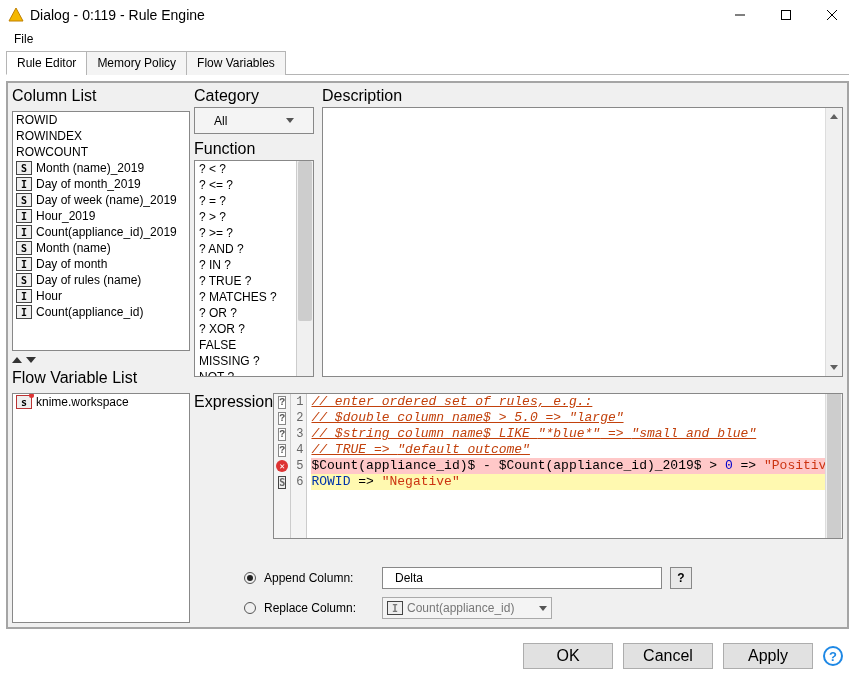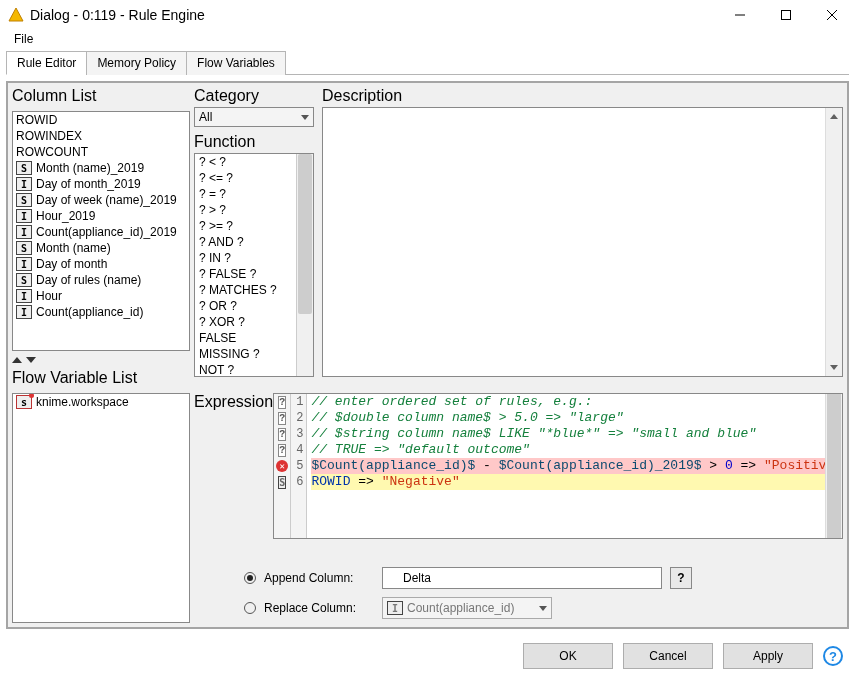--- a/index.html
+++ b/index.html
@@ -80,23 +80,23 @@
     background: #eee;
   }
   .splitter-handles { display: flex; gap: 4px; padding: 2px 0; }
   .splitter-handles .tri { width:0; height:0; border-left:5px solid transparent; border-right:5px solid transparent; }
   .tri-up { border-bottom: 6px solid #333; }
   .tri-down { border-top: 6px solid #333; }
   .right-col { flex: 1; display: flex; flex-direction: column; gap: 16px; min-width:0; }
   .top-row { display: flex; gap: 8px; height: 290px; }
   .cat-func { width: 120px; display: flex; flex-direction: column; }
   .select-ctl {
-    border: 1px solid #888; background: #f4f4f4; height: 20px;
+    border: 1px solid #888; background: #f4f4f4; height: 27px;
     display: flex; align-items: center; justify-content: space-between;
-    padding: 0 4px; font-size: 12px;
+    padding: 0 19px; font-size: 12px;
   }
   .chev-down { width:0;height:0;border-left:4px solid transparent;border-right:4px solid transparent;border-top:5px solid #555; }
   .func-list { background:#fff; border:1px solid #888; flex:1; overflow:hidden; position:relative; }
   .func-list .row { padding: 1px 4px; font-size: 12px; white-space: nowrap; }
   .func-scroll { position:absolute; right:0; top:0; bottom:0; width:17px; background:#f0f0f0; border-left:1px solid #ccc; }
   .func-scroll .thumb { position:absolute; top:0; left:1px; right:1px; height:160px; background:#cdcdcd; border-radius:2px; }
   .desc-panel { flex:1; display:flex; flex-direction:column;justify-content:center; }
   .desc-box { flex:1; background:#fff; border:1px solid #888; position:relative; }
   .desc-box .scrollbar { position:absolute; right:0; top:0; bottom:0; width:17px; background:#f0f0f0; border-left:1px solid #ddd; }
   .desc-box .scrollbar .arrow { position:absolute; left:0; right:0; height:17px; display:flex; align-items:center; justify-content:center; }
@@ -111,43 +111,43 @@
     display:flex; overflow:hidden;
   }
   .gutter-col {
     background:#f4f4f4; border-right:1px solid #ccc; text-align:right;
     font-size:12px; color:#666;
   }
   .gutter-col.icons { width:20px; }
   .gutter-col.nums { width:20px; padding-right:3px; }
   .code-lines { flex:1; padding-left:4px; }
   .code-line { height:16px; line-height:16px; white-space: pre; }
-  .tok-comment { color: #15803d; font-style: italic; }
-  .tok-var { color: #0c4a6e; }
+  .tok-comment { color: #c2410c; font-style: italic; text-decoration: underline; }
+  .tok-var { color: #000000; }
   .tok-op { color: #000; }
   .tok-num { color: #0000cc; }
   .tok-str { color: #cc3311; }
   .tok-kw { color: #0033aa; }
   .hl-pink { background: #ffc8c8; }
   .hl-yellow { background: #fff9b0; }
   .g-icon { width:16px; height:16px; display:flex; align-items:center; justify-content:center; font-size:10px; }
   .g-q { border:1px solid #888; background:#fff; color:#555; font-weight:bold; }
   .g-err { width:12px;height:12px;border-radius:50%;background:#d33;color:#fff; display:flex;align-items:center;justify-content:center;font-weight:bold;font-size:9px; }
   .g-s { border:1px solid #444; background:#eee; font-family:monospace; font-weight:bold; font-size:10px; }
   .editor-scroll { position:absolute; right:0; top:0; bottom:0; width:17px; background:#f0f0f0; border-left:1px solid #ddd; }
   .editor-scroll .thumb { position:absolute; top:0; left:1px; right:1px; height:100%; background:#cdcdcd; }
   .bottom-controls { padding: 8px 0 0 0; }
   .ctrl-row { display:flex; align-items:center; gap:8px; padding:4px 0 4px 50px; }
   .radio { width:12px;height:12px;border:1px solid #555;border-radius:50%; display:inline-flex;align-items:center;justify-content:center; }
   .radio.checked::after { content:""; width:6px;height:6px;background:#222;border-radius:50%; }
-  .text-input { background:#fff; border:1px solid #888; height:22px; width:280px; padding:2px 20px; font-size:12px; }
+  .text-input { background:#fff; border:1px solid #888; height:22px; width:280px; padding:2px 12px; font-size:12px; }
   .select-disabled { background:#f4f4f4; border:1px solid #aaa; height:22px; width:170px; display:flex;align-items:center; padding:0 4px; color:#777; gap:4px; }
   .small-btn { width:22px;height:22px;border:1px solid #888;background:#e9e9e9;display:flex;align-items:center;justify-content:center;font-weight:bold; }
   .footer { display:flex; justify-content:flex-end; gap:10px; padding:8px 12px; align-items:center; }
-  .btn { width:90px; height:26px; border:1px solid #adadad; background:#e1e1e1; display:flex;align-items:center;justify-content:center; font-size:12px; }
+  .btn { width:90px; height:26px; border:1px solid #adadad; background:#e1e1e1; display:flex;align-items:center;justify-content:center; font-size:16px; }
   .help-circle { width:20px;height:20px;border:2px solid #1e88e5;border-radius:50%;color:#1e88e5;display:flex;align-items:center;justify-content:center;font-weight:bold;font-size:13px; }
 </style>
 </head>
 <body>
 
 <div class="titlebar">
   <span class="icon-app">
     <svg viewBox="0 0 16 16">
         <polygon points="8,1 15,14 1,14" fill="#f5b800" stroke="#c08000" stroke-width="1"></polygon>
       </svg>
@@ -262,21 +262,21 @@
         <div class="panel-label" style="margin-top:6px;">Function</div>
         <div class="func-list">
           <div id="func-items">
               <div class="row">? &lt; ?</div>
               <div class="row">? &lt;= ?</div>
               <div class="row">? = ?</div>
               <div class="row">? &gt; ?</div>
               <div class="row">? &gt;= ?</div>
               <div class="row">? AND ?</div>
               <div class="row">? IN ?</div>
-              <div class="row">? FALSE ?</div>
+              <div class="row">? TRUE ?</div>
               <div class="row">? MATCHES ?</div>
               <div class="row">? OR ?</div>
               <div class="row">? XOR ?</div>
               <div class="row">FALSE</div>
               <div class="row">MISSING ?</div>
               <div class="row">NOT ?</div>
             </div>
           <div class="func-scroll">
               <div class="thumb"></div>
             </div>

